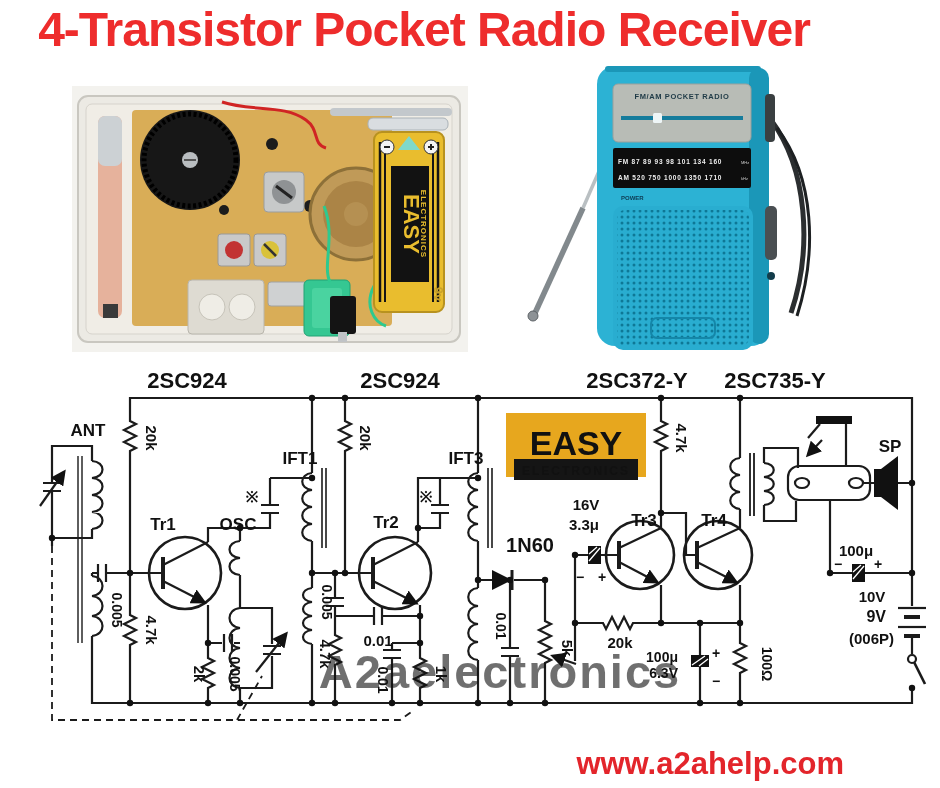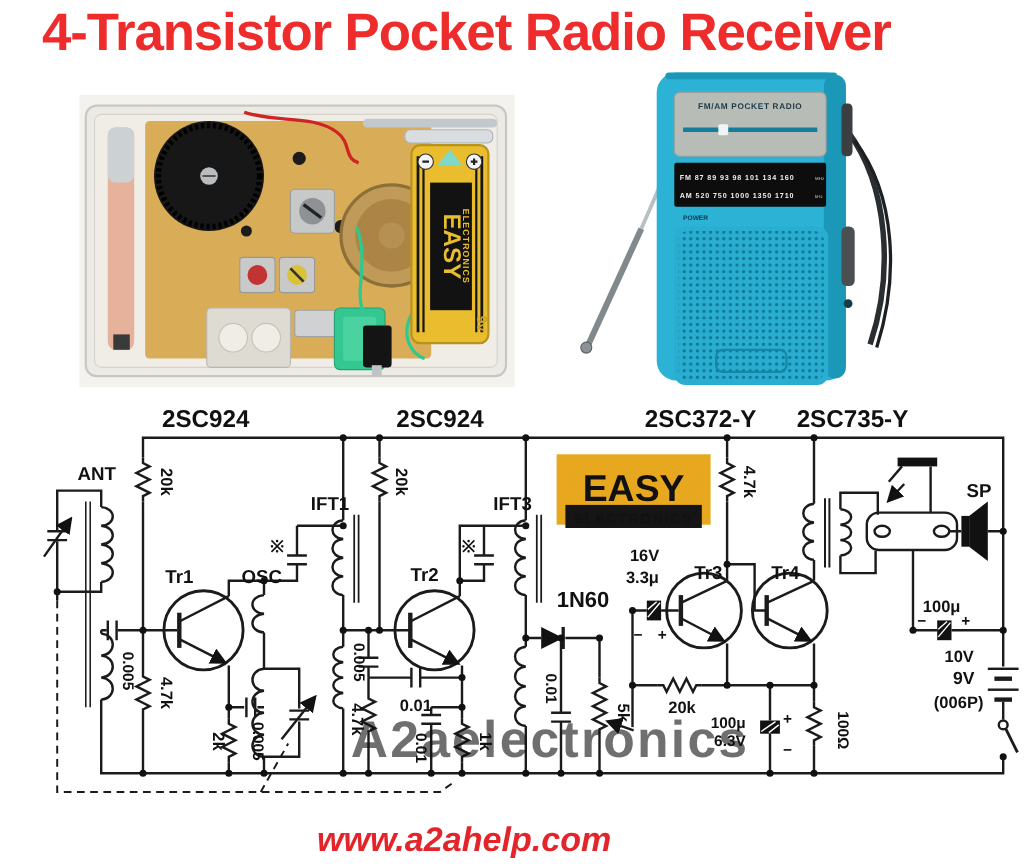--- a/index.html
+++ b/index.html
@@ -4,21 +4,21 @@
 <style>
   html,body{margin:0;padding:0;background:#ffffff;}
   body{width:940px;height:788px;position:relative;overflow:hidden;
        font-family:"Liberation Sans", sans-serif;}
   .page-title{position:absolute;top:2px;left:0;width:848px;text-align:center;
        font-size:48px;font-weight:700;letter-spacing:-1px;color:#ee2c2c;}
   .photo-internals{position:absolute;left:72px;top:86px;}
   .photo-radio{position:absolute;left:505px;top:58px;}
   .schematic{position:absolute;left:0;top:358px;}
   .schematic text{font-family:"Liberation Sans", sans-serif;fill:#111;}
-  .footer{position:absolute;top:746px;left:0;width:844px;text-align:center;font-style:italic;}
+  .footer{position:absolute;top:746px;left:0;width:844px;text-align:right;}
   .footer a{font-size:31px;font-weight:700;color:#e3252b;text-decoration:none;}
   svg text{user-select:none;}
 </style>
 </head>
 <body>
 
 <div class="page-title">4-Transistor Pocket Radio Receiver</div>
 
 <svg class="photo-internals" width="396" height="266" viewBox="0 0 396 266">
   <rect x="0" y="0" width="396" height="266" fill="#f3f2ee"></rect>

